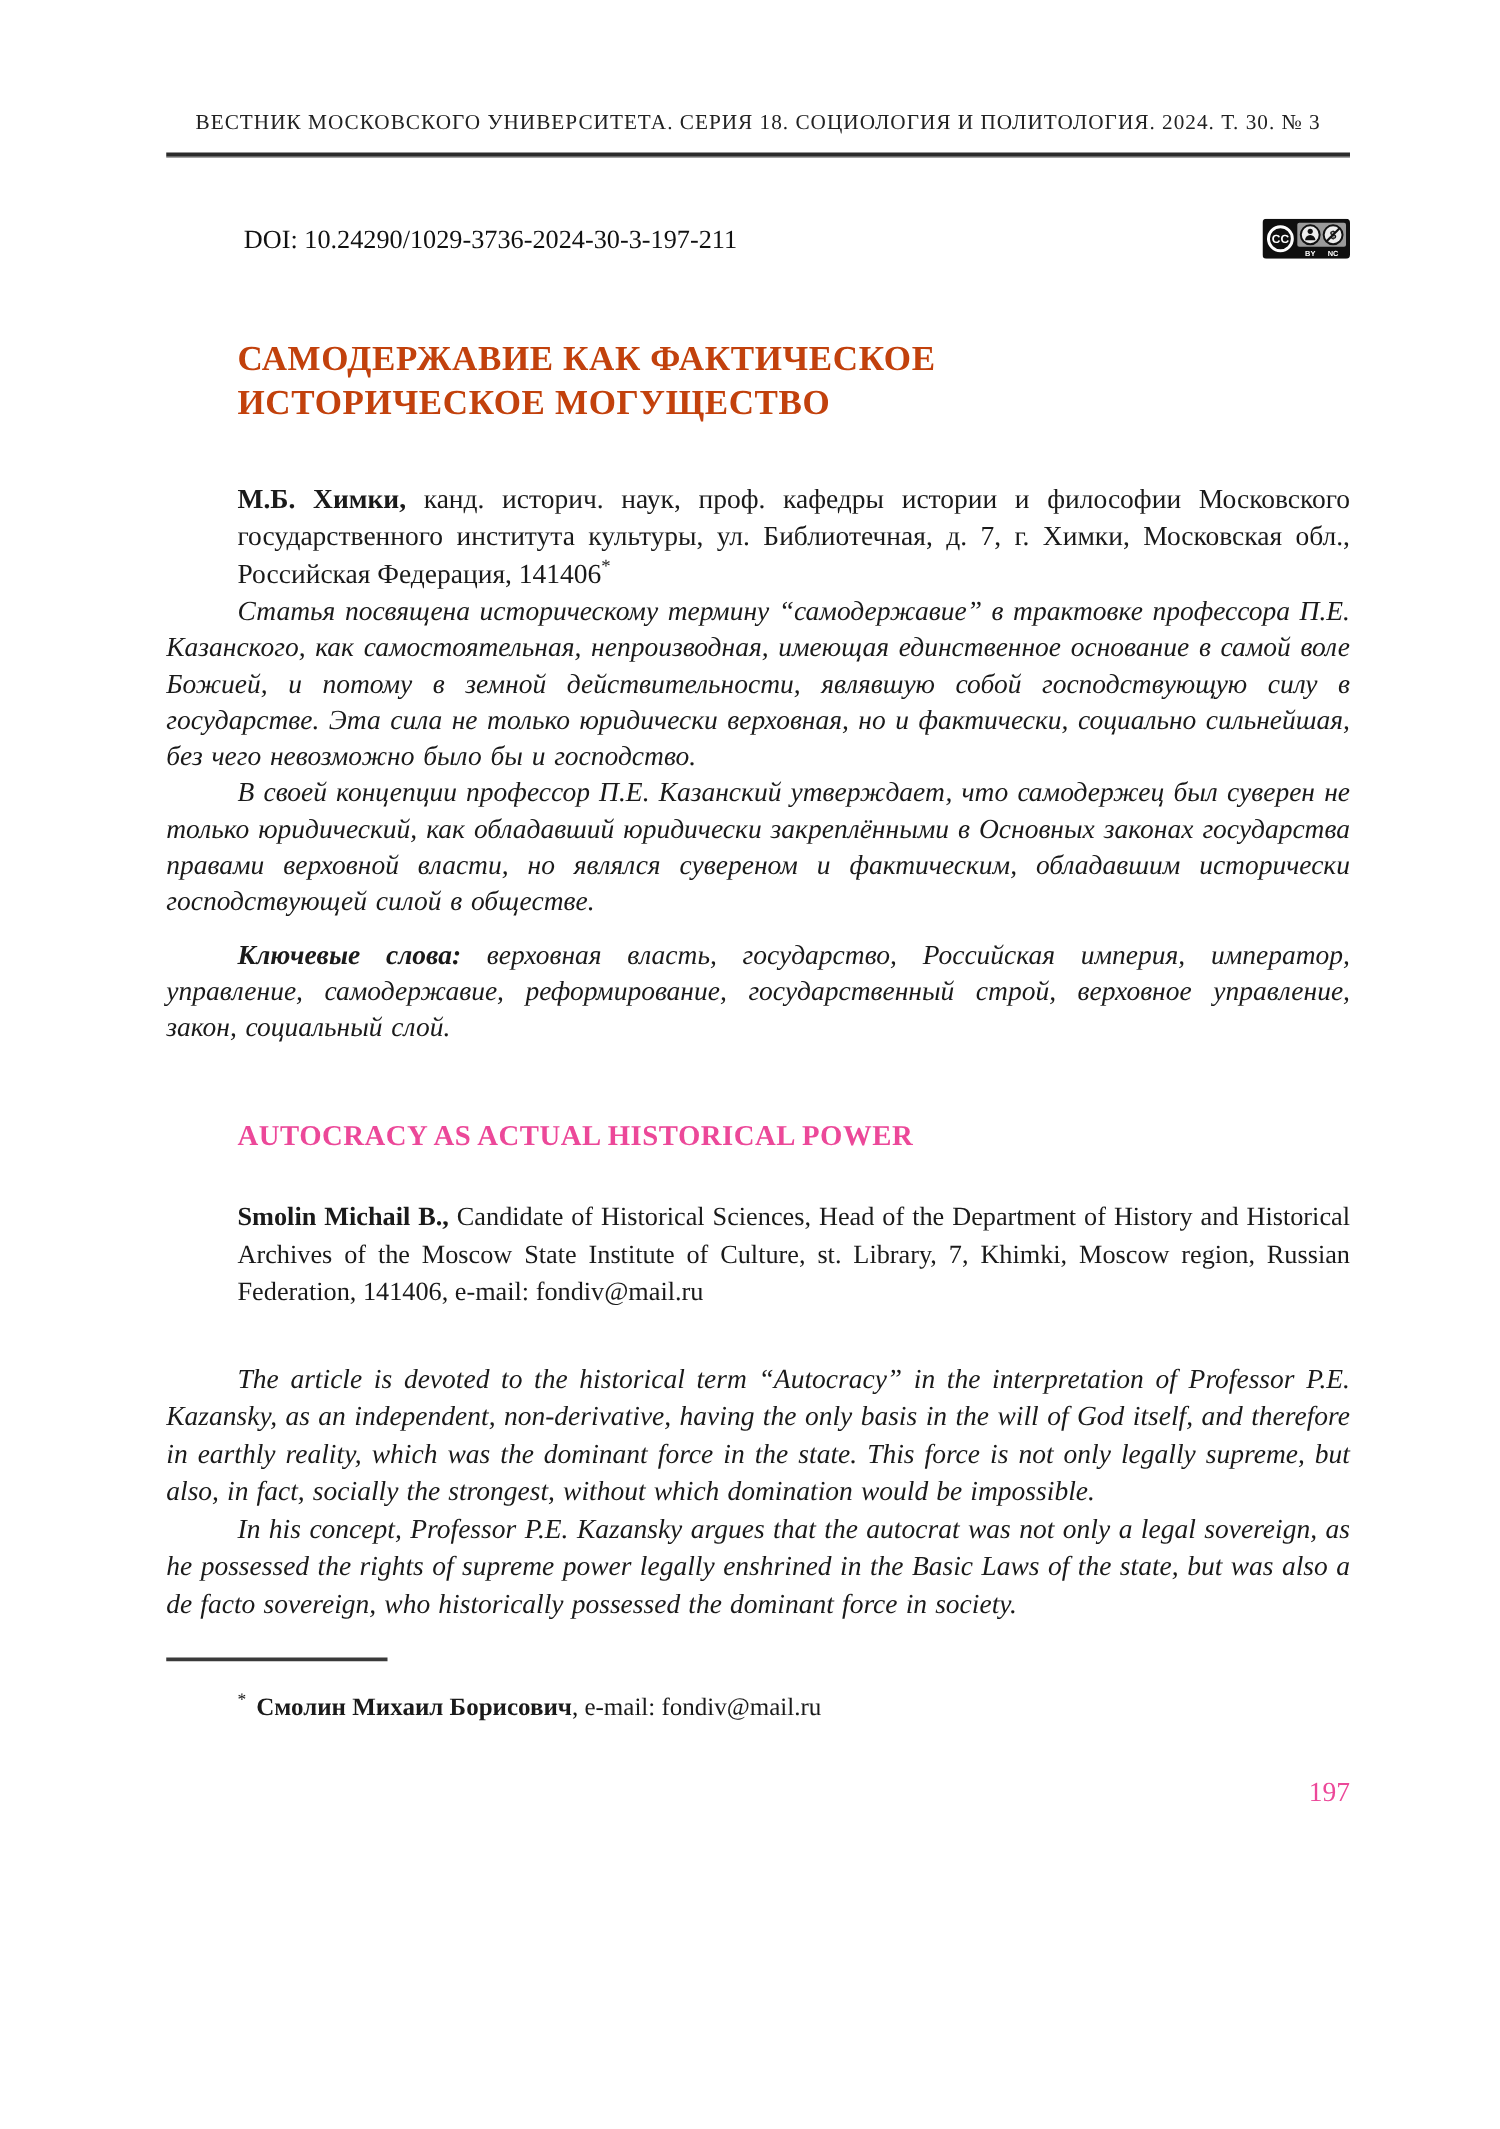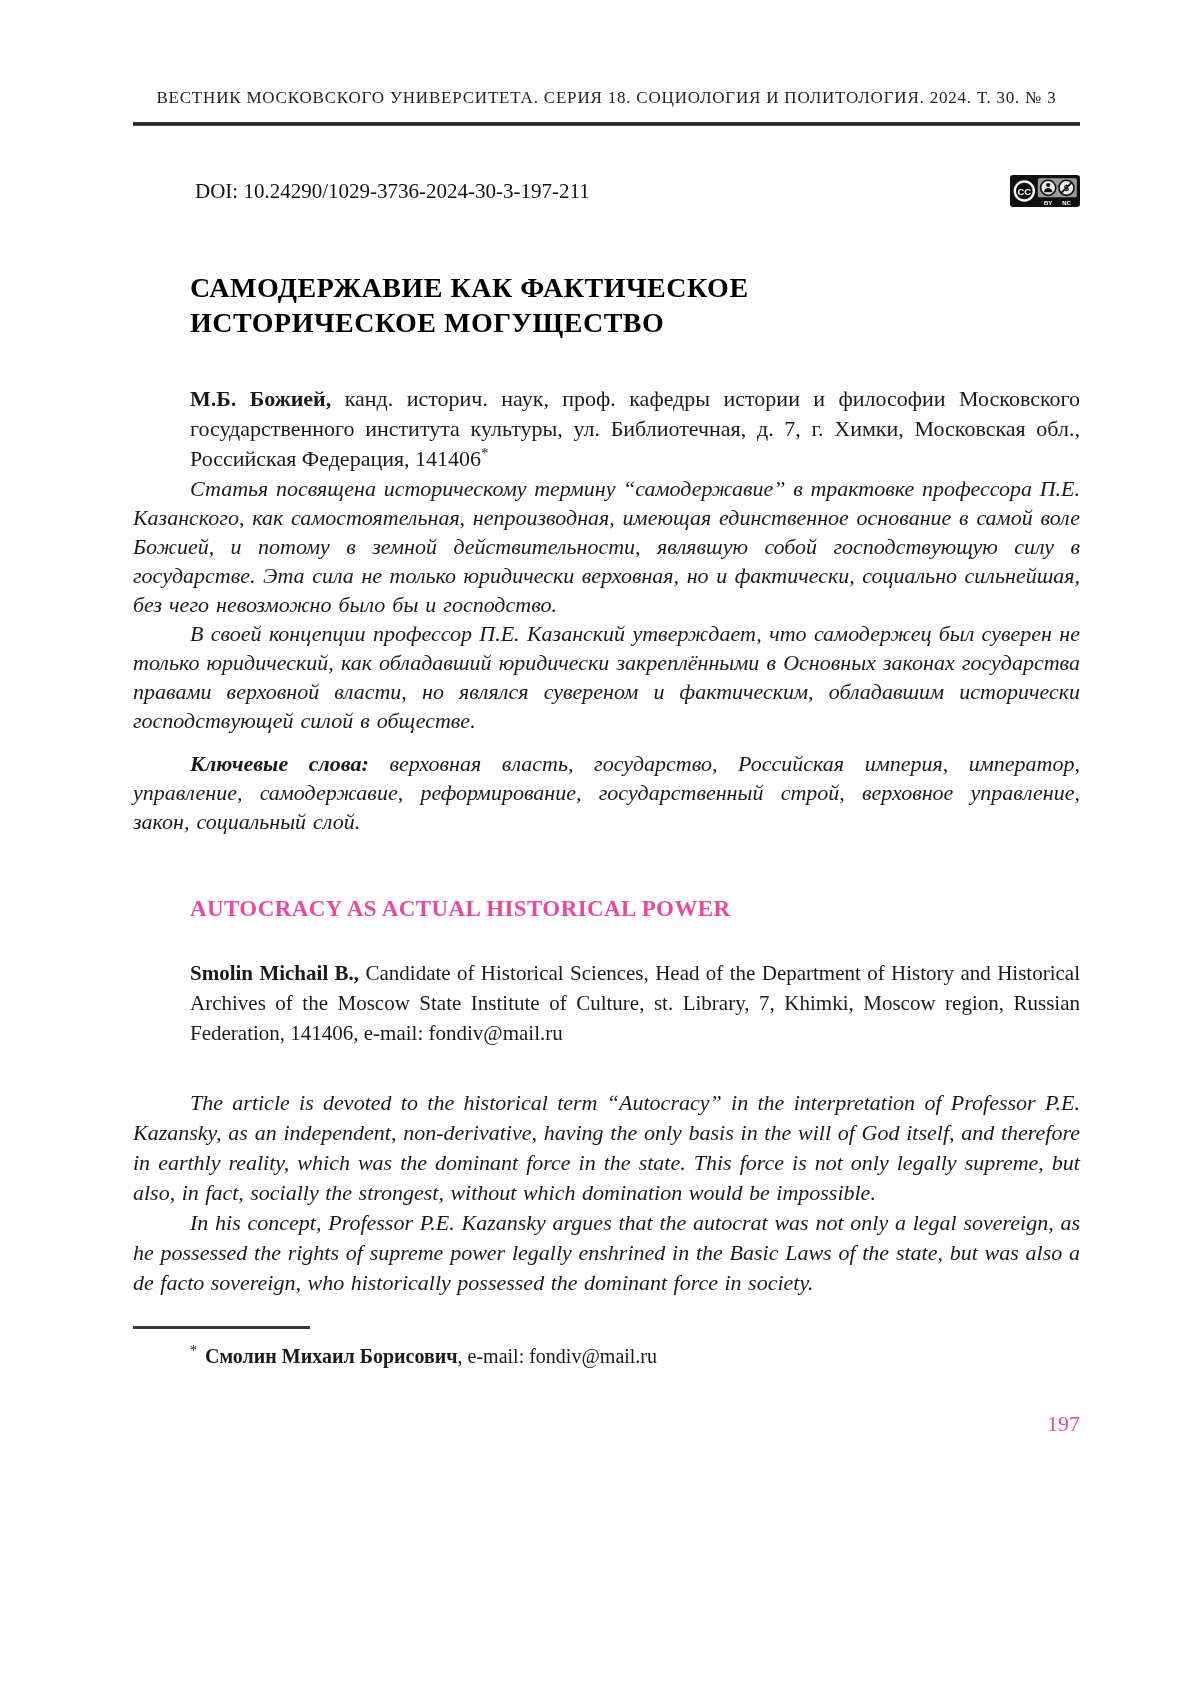--- a/index.html
+++ b/index.html
@@ -36,21 +36,21 @@
   .doi-text { font-size: 21px; color: #111; }
   .cc-badge { width: 70px; height: 32px; display: block; }
   .article-title-ru {
     margin-top: 62px;
     margin-left: 57px;
     max-width: 650px;
     font-size: 28px;
     font-weight: bold;
     line-height: 35px;
     letter-spacing: 0.5px;
-    color: #000000;
+    color: #c2410c;
   }
   .author-block {
     margin-top: 44px;
     margin-left: 57px;
     font-size: 22px;
     line-height: 30px;
     text-align: justify;
   }
   .author-name { font-weight: bold; }
   .fn-mark-sup { font-size: 15px; vertical-align: super; line-height: 0; }
@@ -95,21 +95,21 @@
     text-align: justify;
     word-spacing: 1px;
   }
   .abstract-en p { text-indent: 57px; }
   .footnote-rule {
     margin-top: 28px;
     width: 177px;
     border-top: 3px solid #3a3a3a;
   }
   .footnote-line {
-    margin-top: 9px;
+    margin-top: 19px;
     margin-left: 57px;
     font-size: 20px;
     line-height: 26px;
   }
   .footnote-line .mark { font-size: 14px; vertical-align: super; margin-right: 8px; }
   .footnote-line .fn-name { font-weight: bold; }
   .page-number {
     margin-top: 42px;
     text-align: right;
     font-size: 22px;
@@ -144,21 +144,21 @@
         <line x1="64.5" y1="22.5" x2="77.5" y2="9.5" stroke="#111111" stroke-width="2.2"></line>
       </g>
       <text x="48" y="37.5" font-size="7.5" font-weight="bold" fill="#ffffff" text-anchor="middle" font-family="Liberation Sans, sans-serif">BY</text>
       <text x="71" y="37.5" font-size="7.5" font-weight="bold" fill="#ffffff" text-anchor="middle" font-family="Liberation Sans, sans-serif">NC</text>
     </svg>
   </div>
 
   <h1 class="article-title-ru">САМОДЕРЖАВИЕ КАК ФАКТИЧЕСКОЕ ИСТОРИЧЕСКОЕ МОГУЩЕСТВО</h1>
 
   <div class="author-block">
-    <span class="author-name">М.Б. Божией,</span><span> канд. историч. наук, проф. кафедры истории и философии Московского государственного института культуры, ул. Библиотечная, д. 7, г. Химки, Московская обл., Российская Федерация, 141406</span><sup class="fn-mark-sup">*</sup>
+    <span class="author-name">М.Б. Химки,</span><span> канд. историч. наук, проф. кафедры истории и философии Московского государственного института культуры, ул. Библиотечная, д. 7, г. Химки, Московская обл., Российская Федерация, 141406</span><sup class="fn-mark-sup">*</sup>
   </div>
 
   <div class="abstract">
     <p>Статья посвящена историческому термину “самодержавие” в трактовке профессора П.Е. Казанского, как самостоятельная, непроизводная, имеющая единственное основание в самой воле Божией, и потому в земной действительности, являвшую собой господствующую силу в государстве. Эта сила не только юридически верховная, но и фактически, социально сильнейшая, без чего невозможно было бы и господство.</p>
     <p>В своей концепции профессор П.Е. Казанский утверждает, что самодержец был суверен не только юридический, как обладавший юридически закреплёнными в Основных законах государства правами верховной власти, но являлся сувереном и фактическим, обладавшим исторически господствующей силой в обществе.</p>
   </div>
 
   <div class="keywords">
     <span class="keywords-label">Ключевые слова:</span><span> верховная власть, государство, Российская империя, император, управление, самодержавие, реформирование, государственный строй, верховное управление, закон, социальный слой.</span>
   </div>

